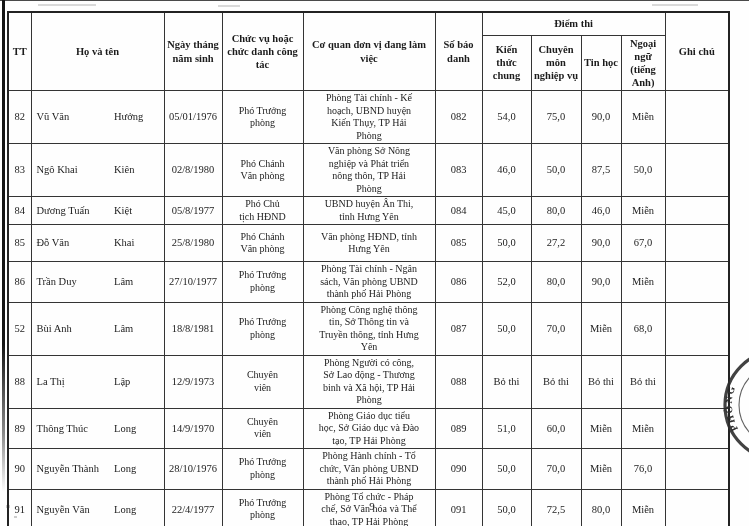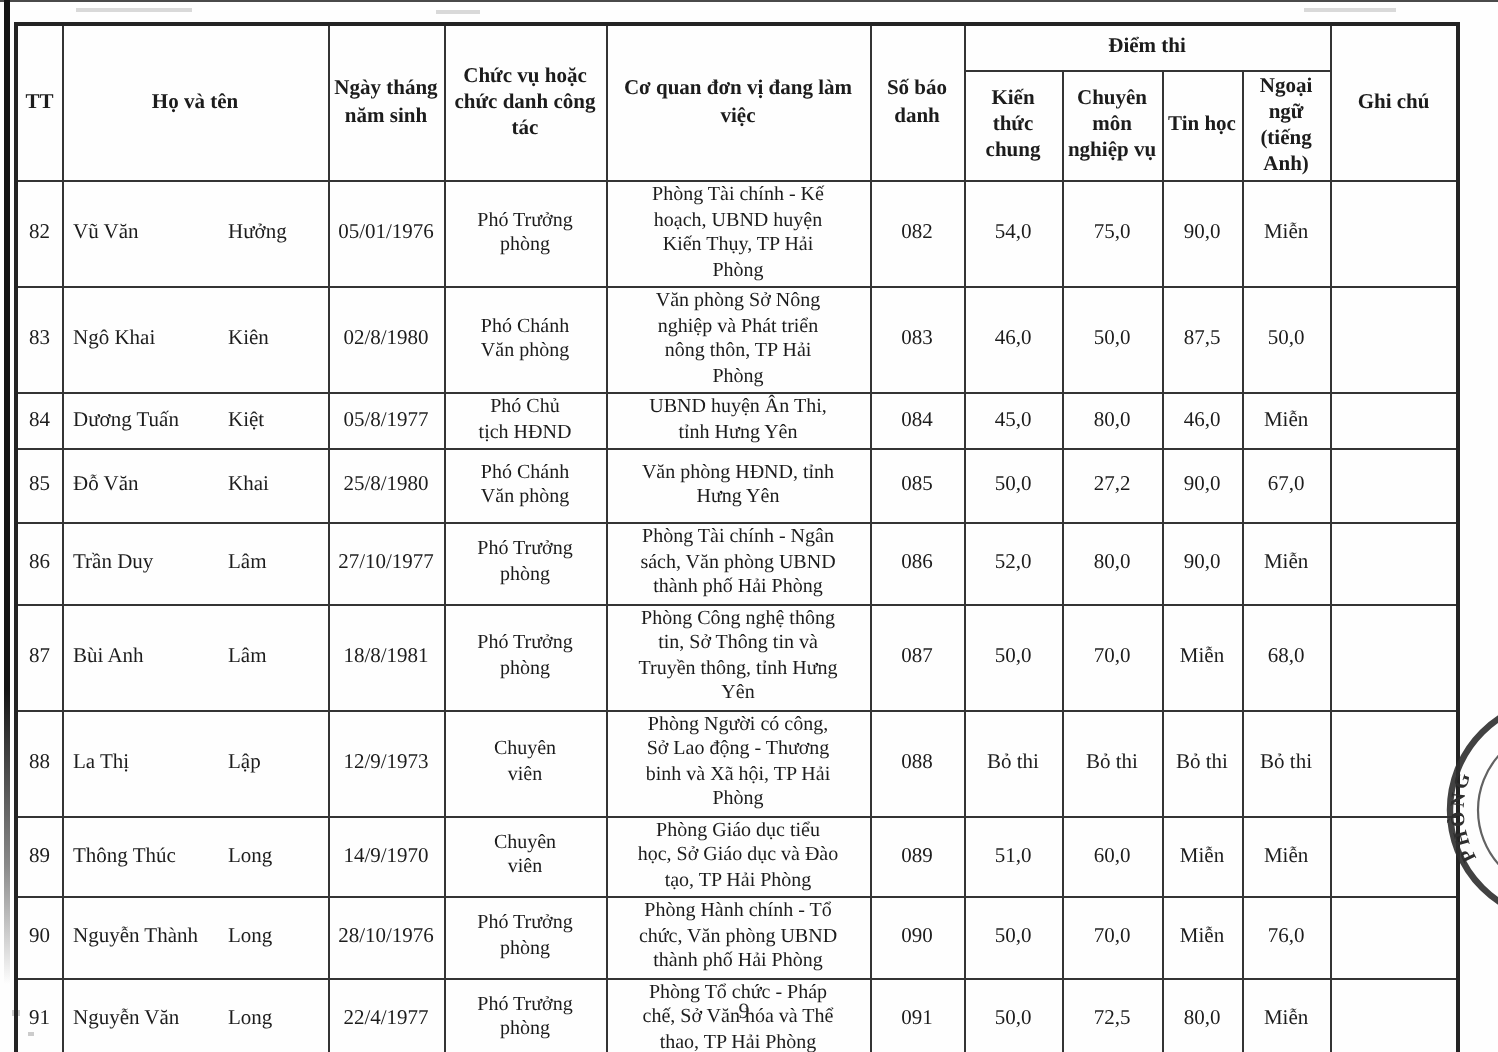--- a/index.html
+++ b/index.html
@@ -169,21 +169,21 @@
         <td class="position-cell">Phó Trưởng phòng</td>
         <td class="workplace-cell">Phòng Tài chính - Ngân sách, Văn phòng UBND thành phố Hải Phòng</td>
         <td>086</td>
         <td>52,0</td>
         <td>80,0</td>
         <td>90,0</td>
         <td>Miễn</td>
         <td class="note-cell"></td>
       </tr>
       <tr style="height:44px">
-        <td>87</td>
+        <td>52</td>
         <td class="name-cell">
             <span class="name-wrap">
               <span class="ho">Bùi Anh</span>
               <span class="ten">Lâm</span>
             </span>
           </td>
         <td>18/8/1981</td>
         <td class="position-cell">Phó Trưởng phòng</td>
         <td class="workplace-cell">Phòng Công nghệ thông tin, Sở Thông tin và Truyền thông, tỉnh Hưng Yên</td>
         <td>087</td>

